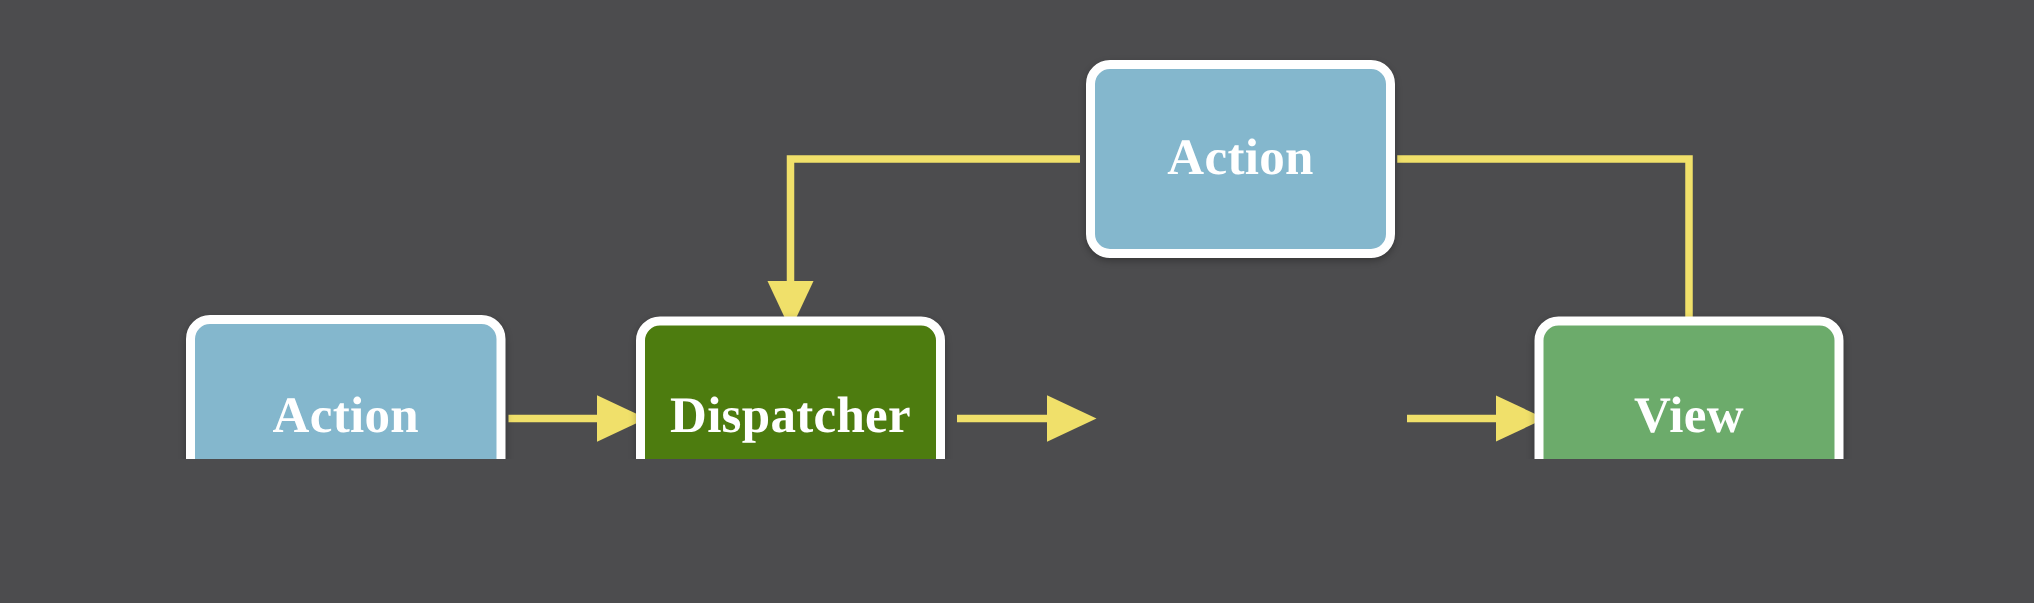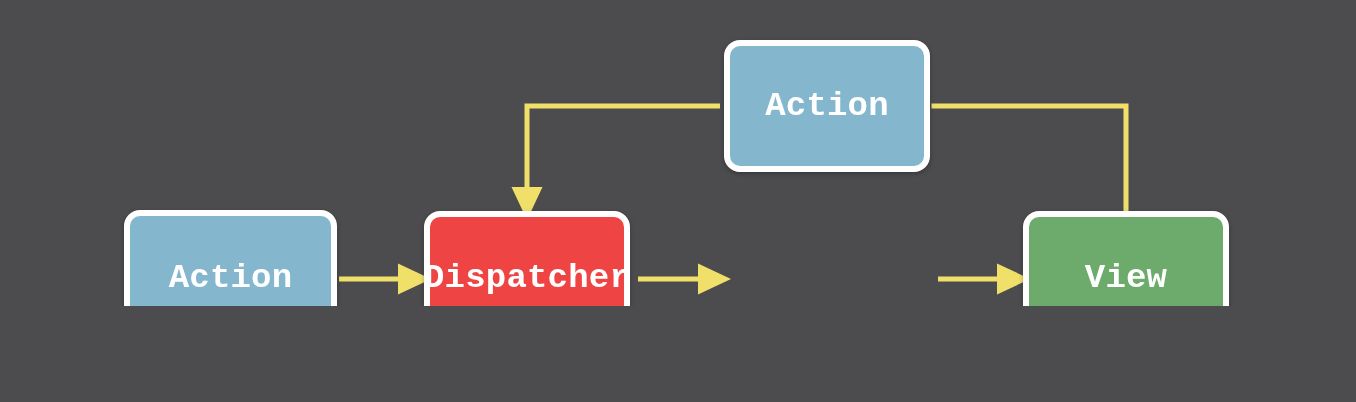--- a/index.html
+++ b/index.html
@@ -6,21 +6,21 @@
     margin: 0;
     padding: 0;
     background: #4c4c4e;
   }
   #diagram-canvas {
     position: relative;
     width: 1356px;
     height: 306px;
     background: #4c4c4e;
     overflow: hidden;
-    font-family: Liberation Mono, monospace;
+    font-family: Liberation Serif, serif;
   }
   .flow-svg {
     position: absolute;
     left: 0;
     top: 0;
     width: 1356px;
     height: 402px;
   }
   .node {
     position: absolute;
@@ -73,21 +73,21 @@
   </svg>
 
   <div class="node" id="node-action-top" style="left: 724px; top: 40px; width: 206px; height: 132px; background: rgb(132, 183, 205); border-color: rgb(255, 255, 255);">
     <span class="node-label" style="color: rgb(255, 255, 255);">Action</span>
   </div>
 
   <div class="node" id="node-action-left" style="left: 124px; top: 210px; width: 213px; height: 135px; background: rgb(132, 183, 205); border-color: rgb(255, 255, 255);">
     <span class="node-label" style="color: rgb(255, 255, 255);">Action</span>
   </div>
 
-  <div class="node" id="node-dispatcher" style="left: 424px; top: 211px; width: 206px; height: 134px; background: #ef4444; border-color: rgb(255, 255, 255);">
+  <div class="node" id="node-dispatcher" style="left: 424px; top: 211px; width: 206px; height: 134px; background: #4d7c0f; border-color: rgb(255, 255, 255);">
     <span class="node-label" style="color: rgb(255, 255, 255);">Dispatcher</span>
   </div>
 
 
   <div class="node" id="node-view" style="left: 1023px; top: 211px; width: 206px; height: 134px; background: rgb(108, 171, 107); border-color: rgb(255, 255, 255);">
     <span class="node-label" style="color: rgb(255, 255, 255);">View</span>
   </div>
 
 </div>
 

